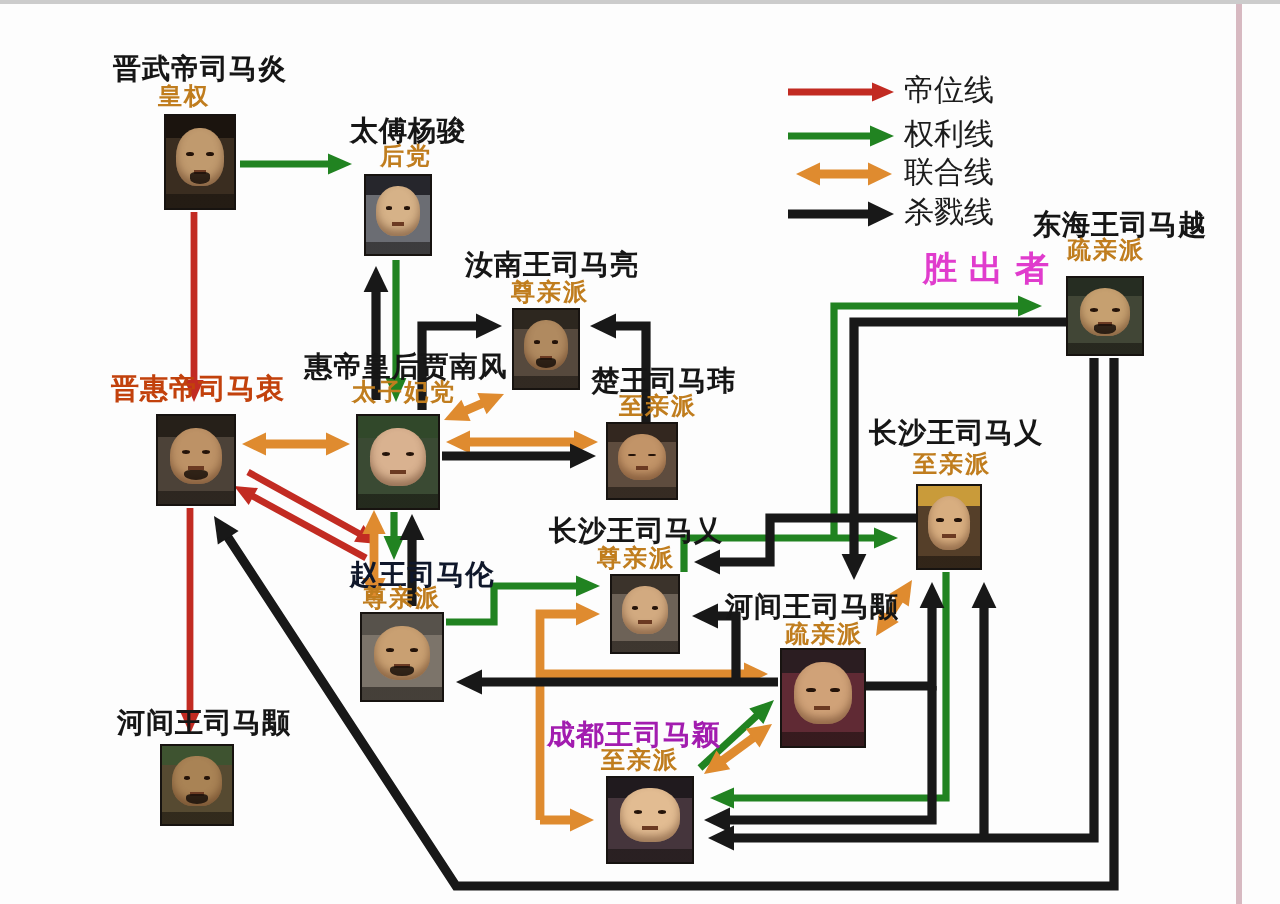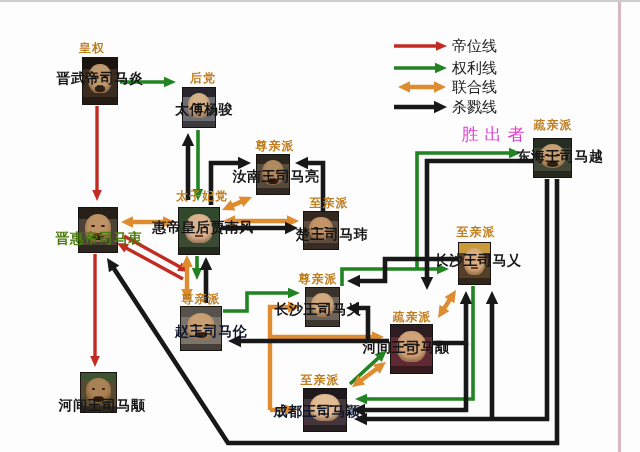--- a/index.html
+++ b/index.html
@@ -3,25 +3,25 @@
 <meta charset="utf-8">
 <style>
   html,body{margin:0;padding:0;background:#ffffff;}
   #stage{position:relative;width:640px;height:452px;background:#fdfdfd;overflow:hidden;
          font-family:"Liberation Sans","DejaVu Sans",sans-serif;}
   .frame-top{position:absolute;left:0;top:0;width:640px;height:2px;background:#cccccc;}
   .frame-right{position:absolute;left:618px;top:2px;width:3px;height:450px;background:#d7b9c1;}
   #edges{position:absolute;left:0;top:0;}
   #nodes{position:absolute;left:0;top:0;width:640px;height:452px;}
   .name{position:absolute;transform:translateX(-50%);font-size:14px;font-weight:700;
-        color:#161616;white-space:nowrap;letter-spacing:.5px;line-height:1.05;margin-top:44px;}
+        color:#161616;white-space:nowrap;letter-spacing:.5px;line-height:1.05;}
   .fac{position:absolute;transform:translateX(-50%);font-size:12px;font-weight:700;
        white-space:nowrap;letter-spacing:1px;line-height:1.05;}
   .legend-label{position:absolute;font-size:15px;font-weight:400;white-space:nowrap;line-height:1.05;}
-  .winner{position:absolute;transform:translateX(-50%);font-size:17px;font-weight:400;
+  .winner{position:absolute;transform:translateX(-50%);font-size:17px;font-weight:700;
           letter-spacing:6px;white-space:nowrap;line-height:1.05;}
   .portrait{position:absolute;box-sizing:border-box;border:1px solid #171310;
     background:
       linear-gradient(to top, rgba(14,11,8,.5) 0 15%, rgba(0,0,0,0) 15%),
       linear-gradient(var(--cap) 0 24%, var(--bgc) 24%);}
   .face{position:absolute;left:15%;width:70%;top:13%;height:64%;background:var(--skin);
         border-radius:48% 48% 42% 42%;box-shadow:inset 0 -3px 4px rgba(70,35,15,.45);}
   .eye{position:absolute;top:41%;width:15%;height:7%;background:#241309;border-radius:50%;}
   .eye.l{left:22%;} .eye.r{right:22%;}
   .mouth{position:absolute;left:36%;top:70%;width:28%;height:2px;background:#6b3a22;}
@@ -156,21 +156,21 @@
       <div class="name" style="left: 203px; top: 176px; color: rgb(22, 22, 22);">惠帝皇后贾南风</div>
       <div class="fac" style="left: 202px; top: 190px; color: rgb(192, 125, 30);">太子妃党</div>
       <div class="portrait" style="left: 78px; top: 207px; width: 40px; height: 46px; --cap: #262019; --bgc: #4c4238; --skin: #bd9266;">
         <div class="face">
           <div class="eye l"></div>
           <div class="eye r"></div>
           <div class="mouth"></div>
           <div class="beard"></div>
         </div>
       </div>
-      <div class="name" style="left: 99px; top: 187px; color: #4d7c0f;">晋惠帝司马衷</div>
+      <div class="name" style="left: 99px; top: 187px; color: #c2410c;">晋惠帝司马衷</div>
       <div class="portrait" style="left: 256px; top: 154px; width: 34px; height: 41px; --cap: #2d271f; --bgc: #56493d; --skin: #b08a60;">
         <div class="face">
           <div class="eye l"></div>
           <div class="eye r"></div>
           <div class="mouth"></div>
           <div class="beard"></div>
         </div>
       </div>
       <div class="name" style="left: 276px; top: 125px; color: rgb(22, 22, 22);">汝南王司马亮</div>
       <div class="fac" style="left: 275px; top: 140px; color: rgb(192, 125, 30);">尊亲派</div>
@@ -220,21 +220,21 @@
       </div>
       <div class="name" style="left: 406px; top: 296px; color: rgb(22, 22, 22);">河间王司马颙</div>
       <div class="fac" style="left: 412px; top: 311px; color: rgb(192, 125, 30);">疏亲派</div>
       <div class="portrait" style="left: 303px; top: 388px; width: 44px; height: 44px; --cap: #201a1e; --bgc: #45353c; --skin: #e2bc92;">
         <div class="face">
           <div class="eye l"></div>
           <div class="eye r"></div>
           <div class="mouth"></div>
         </div>
       </div>
-      <div class="name" style="left: 317px; top: 360px; color: #0f172a;">成都王司马颖</div>
+      <div class="name" style="left: 317px; top: 360px; color: #a21caf;">成都王司马颖</div>
       <div class="fac" style="left: 320px; top: 374px; color: rgb(192, 125, 30);">至亲派</div>
       <div class="portrait" style="left: 458px; top: 242px; width: 33px; height: 43px; --cap: #c99b3a; --bgc: #553f29; --skin: #d8ae80;">
         <div class="face">
           <div class="eye l"></div>
           <div class="eye r"></div>
           <div class="mouth"></div>
         </div>
       </div>
       <div class="name" style="left: 478px; top: 209px; color: rgb(22, 22, 22);">长沙王司马乂</div>
       <div class="fac" style="left: 476px; top: 226px; color: rgb(192, 125, 30);">至亲派</div>

